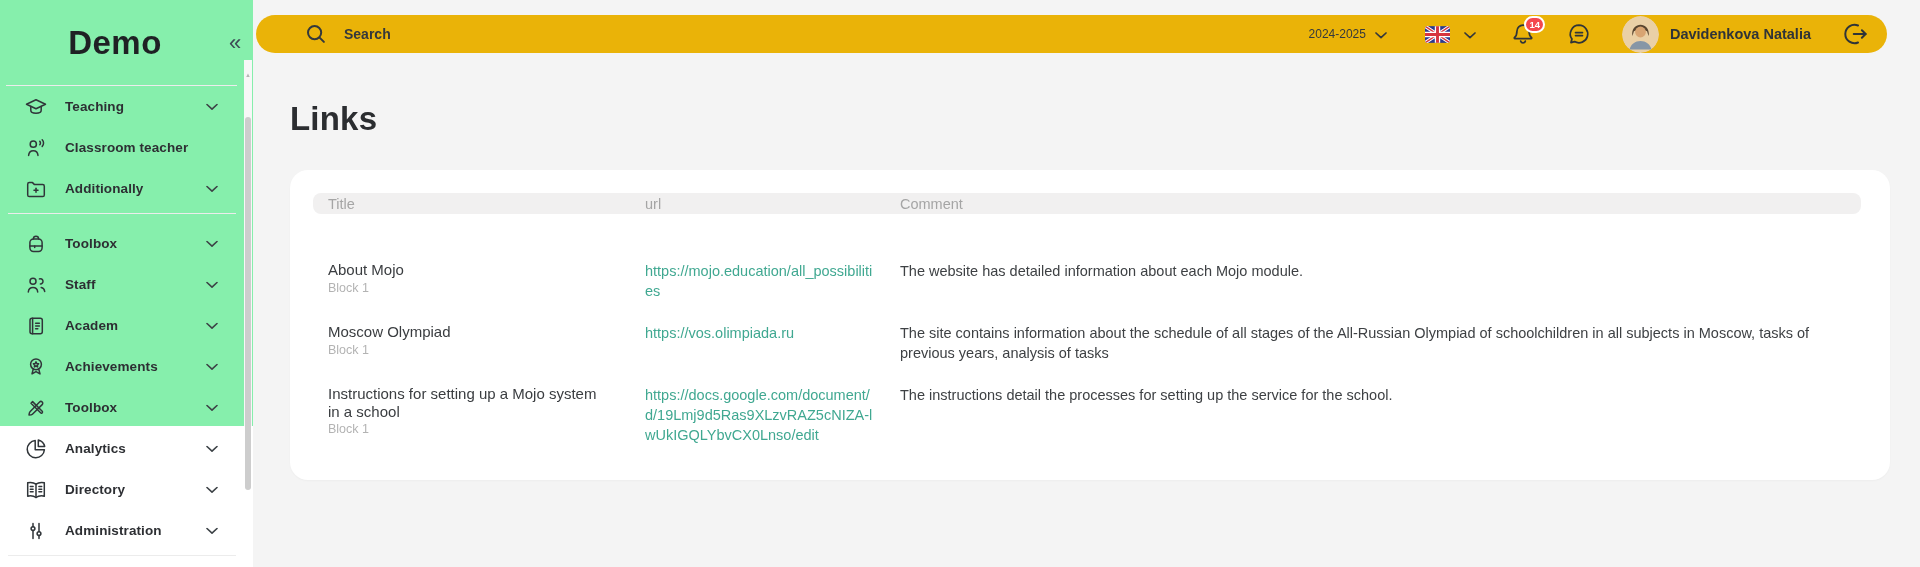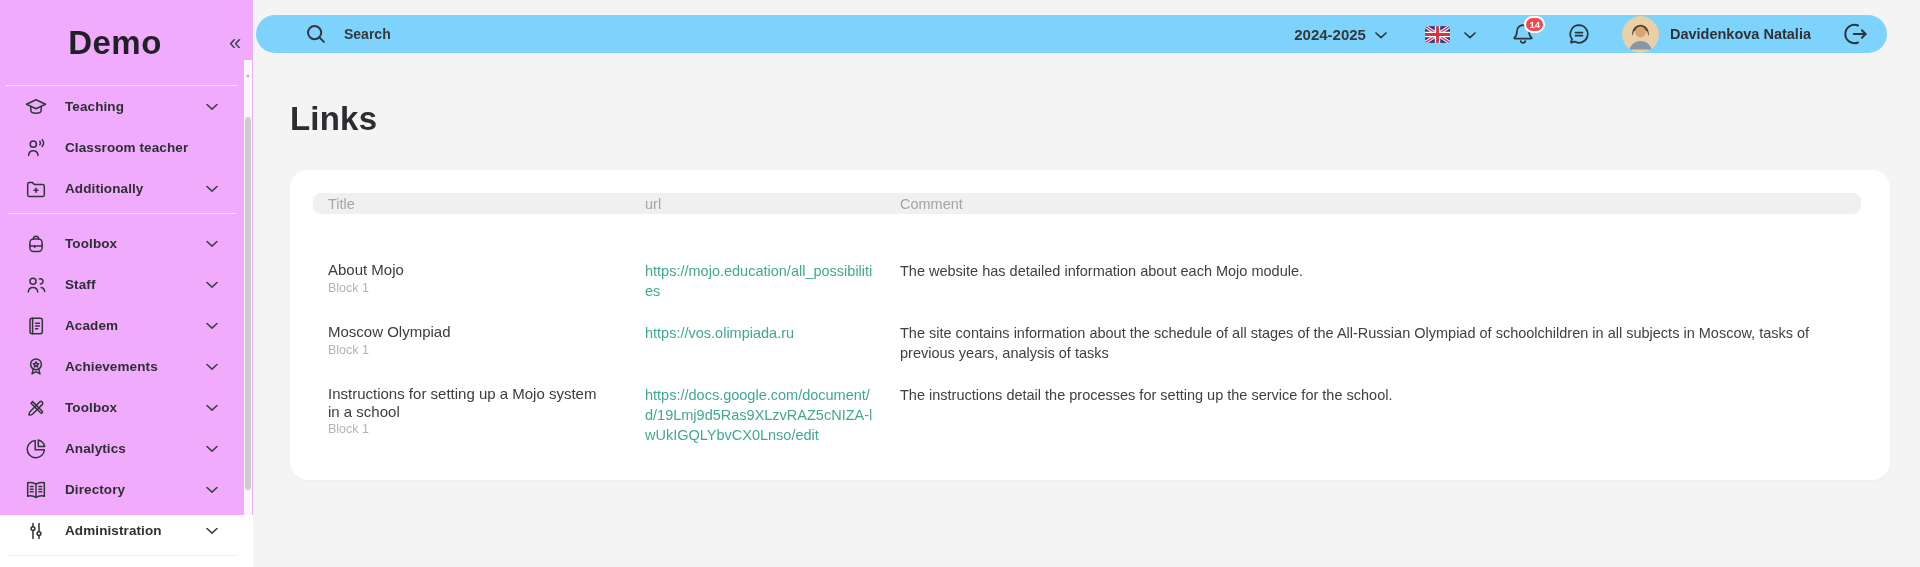--- a/index.html
+++ b/index.html
@@ -4,21 +4,21 @@
 <style>
   * { margin:0; padding:0; box-sizing:border-box; }
   html,body { width:1920px; height:567px; overflow:hidden;
     font-family:"Liberation Sans", sans-serif; background:#fff; }
   .stage { position:relative; width:1920px; height:567px; }
 
   
   .main-bg { position:absolute; left:253px; top:0; right:0; bottom:0; background:#f4f4f4; }
 
   
-  .sidebar { position:absolute; left:0; top:0; width:253px; height:515px; background:#f0abfc; z-index:3; }
+  .sidebar { position:absolute; left:0; top:0; width:253px; height:426px; background:#86efac; z-index:3; }
   .logo { position:absolute; left:0; top:24px; width:230px; text-align:center;
     font-size:33px; font-weight:800; letter-spacing:.5px; color:#1f2124; }
   .collapse-btn { position:absolute; left:222px; top:30px; width:26px; height:26px;
     font-size:22px; color:#3d4a55; text-align:center; line-height:26px; cursor:pointer; }
   .side-divider { height:1px; background:#ececec; margin:0 6px; }
   .div1 { position:absolute; top:85px; left:0; right:10px; }
   .nav { position:absolute; top:86px; left:0; width:244px; }
   .nav-item { position:relative; height:41px; display:flex; align-items:center;
     padding-left:24px; cursor:pointer; }
   .nav-icon { width:24px; height:24px; flex:0 0 24px; display:flex; align-items:center; justify-content:center; }
@@ -31,28 +31,28 @@
 
   
   .side-scroll { position:absolute; left:244px; top:60px; width:8px; bottom:0; background:#f7f7f7; z-index:4; }
   .side-scroll .arrow { position:absolute; top:12px; left:0; width:8px; text-align:center;
     font-size:6px; color:#b5b5b5; line-height:6px; }
   .side-scroll .thumb { position:absolute; left:1px; top:57px; width:6px; height:373px;
     background:#cdcdcd; border-radius:3px; }
 
   
   .header-bar { position:absolute; left:256px; top:15px; width:1631px; height:38px;
-    background:#7dd3fc; border-radius:19px; display:flex; align-items:center; z-index:2;
+    background:#eab308; border-radius:19px; display:flex; align-items:center; z-index:2;
     padding:0 16px 0 48px; }
   .search-zone { display:flex; align-items:center; gap:16px; flex:0 0 auto; cursor:text; }
   .search-zone svg { stroke:#33383c; fill:none; stroke-width:2; stroke-linecap:round; }
   .search-text { font-size:14px; font-weight:700; color:#34383c; }
   .hspacer { flex:1 1 auto; }
   .year-select { display:flex; align-items:center; gap:9px; cursor:pointer; }
-  .year-text { font-size:15px; color:#35393d;font-weight:bold; }
+  .year-text { font-size:12px; color:#35393d; }
   .chev svg { stroke:#34383c; fill:none; stroke-width:1.7; stroke-linecap:round; stroke-linejoin:round; }
   .lang-select { display:flex; align-items:center; gap:14px; margin-left:38px; cursor:pointer; }
   .flag { width:25px; height:17px; border-radius:3px; overflow:hidden; display:block; }
   .icon-btn { position:relative; display:flex; align-items:flex-end; cursor:pointer; }
   .icon-btn svg { stroke:#2f3438; fill:none; stroke-width:1.6; stroke-linecap:round; stroke-linejoin:round; }
   .bell-btn { margin-left:34px; }
   .chat-btn { margin-left:30px; }
   .badge { position:absolute; top:-5px; right:-9px; min-width:17px; height:17px; border-radius:9px;
     background:#f4474e; color:#fff; font-size:9.5px; font-weight:700; display:flex;
     align-items:center; justify-content:center; padding:0 3px; border:2px solid #fff; }

